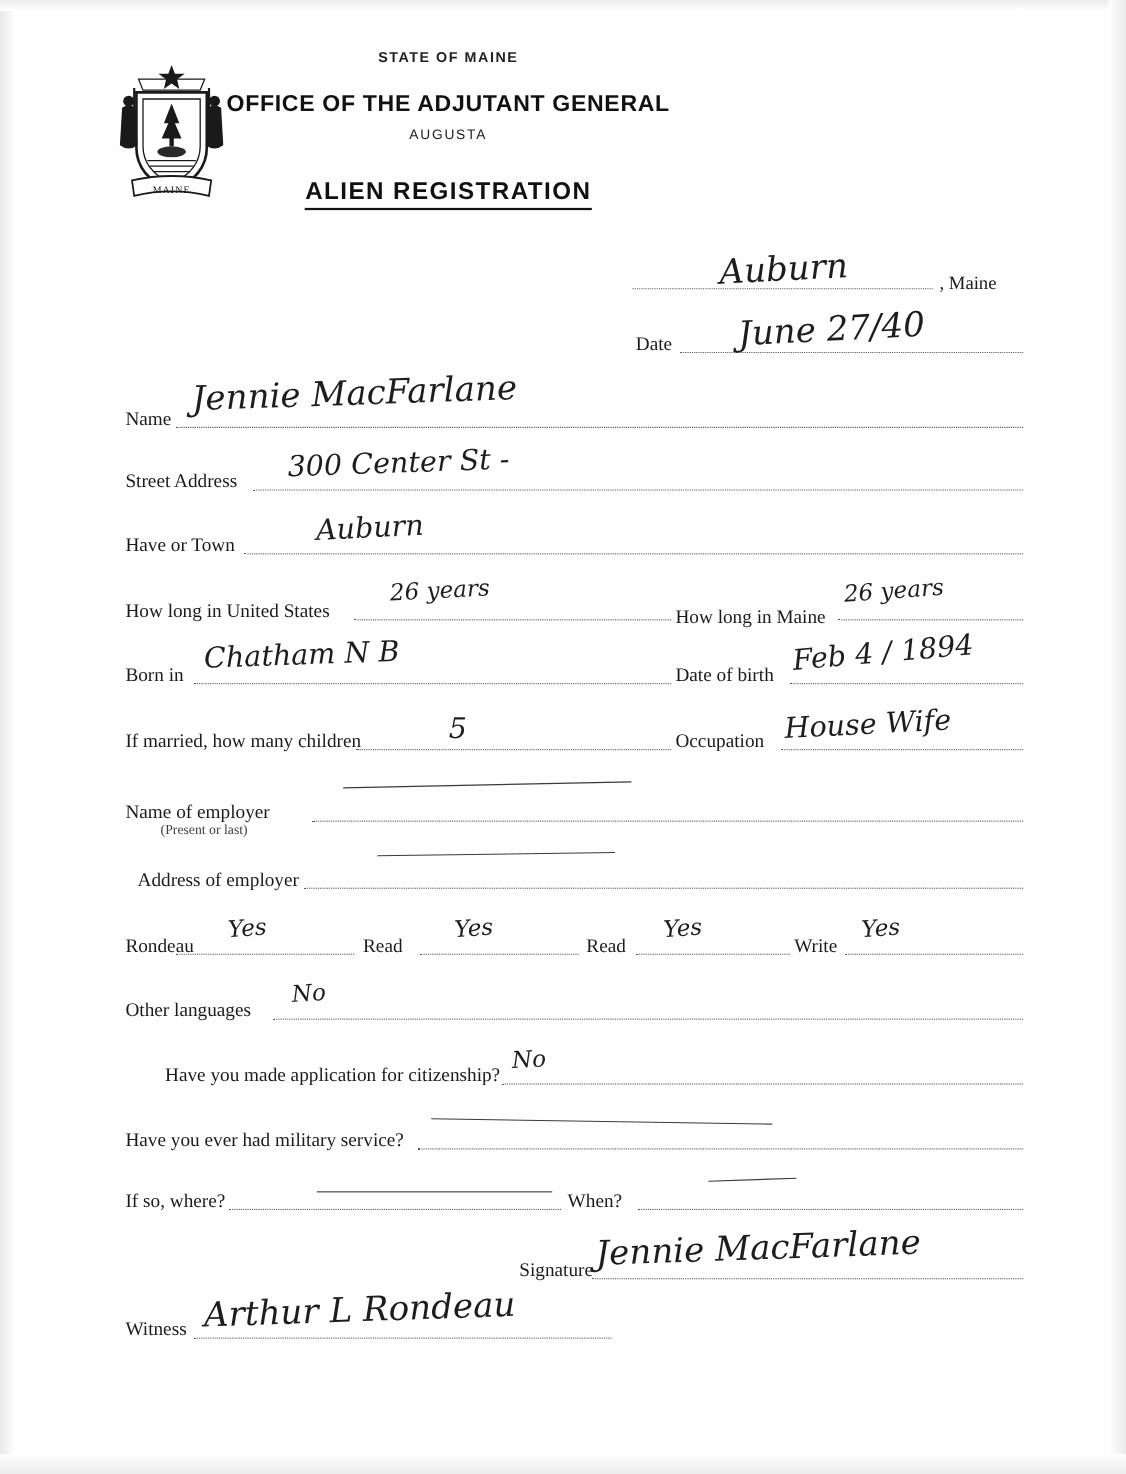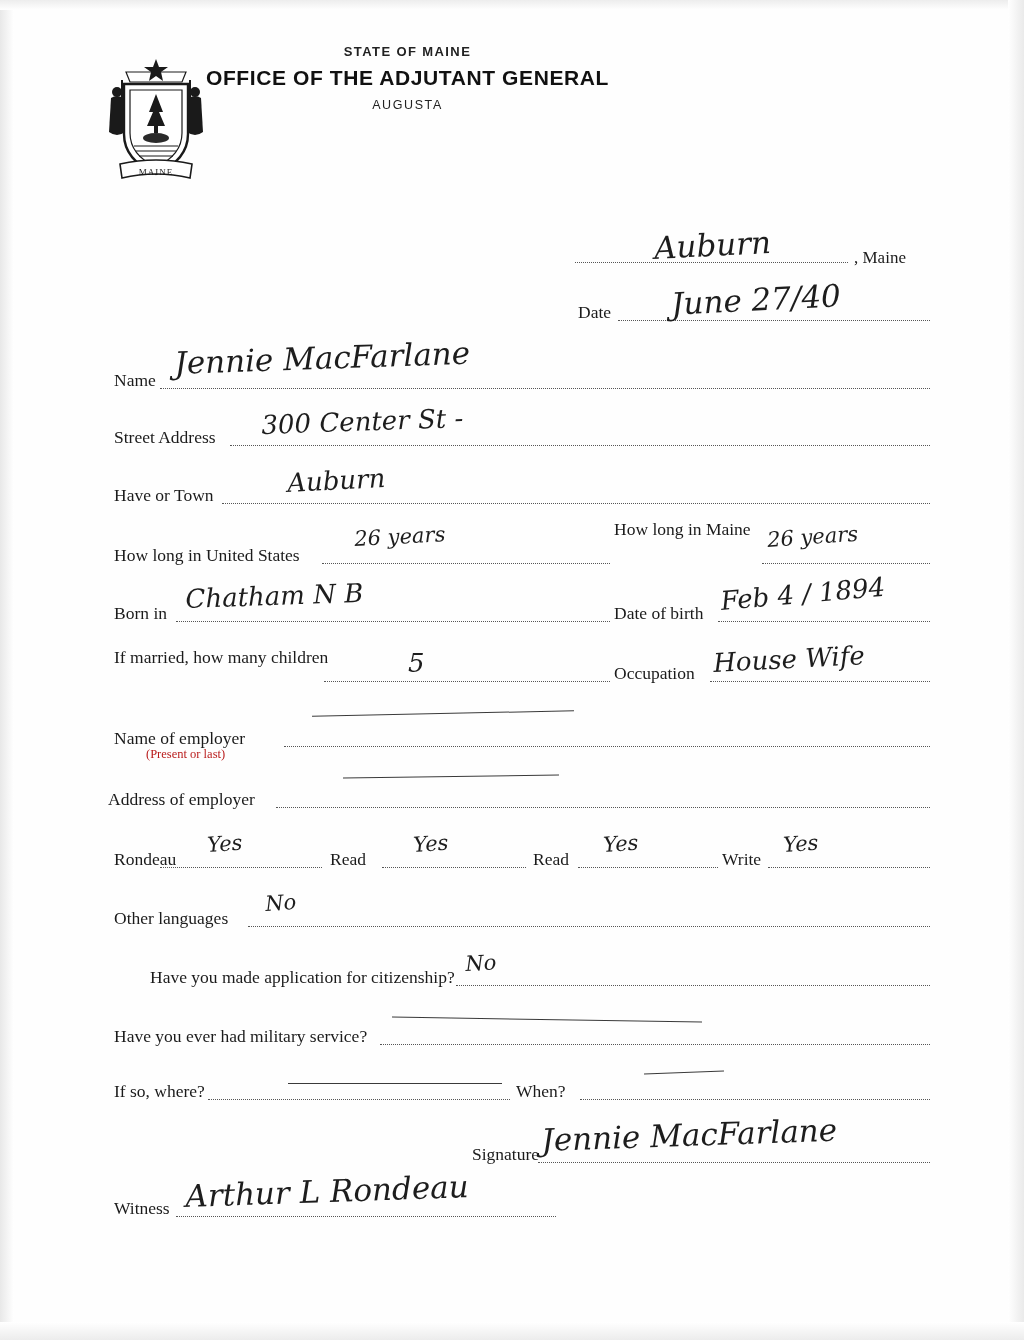--- a/index.html
+++ b/index.html
@@ -52,21 +52,21 @@
     font-size: 13px;
     letter-spacing: 1.4px;
     font-weight: 700;
     color: #222;
   }
   .hdr-office {
     font-family: "Liberation Sans", sans-serif;
     font-size: 21px;
     letter-spacing: 0.6px;
     font-weight: 700;
-    margin-top: 7px;
+    margin-top: 24px;
     color: #111;
   }
   .hdr-augusta {
     font-family: "Liberation Sans", sans-serif;
     font-size: 12.5px;
     letter-spacing: 1.6px;
     font-weight: 400;
     margin-top: 8px;
     color: #222;
   }
@@ -97,21 +97,21 @@
   }
   .row {
     position: absolute;
     font-family: "Liberation Serif", serif;
     font-size: 17.5px;
     color: #1b1b1b;
     white-space: nowrap;
   }
   .sub-label {
     font-size: 12.5px;
-    color: #b91c1c;
+    color: #404040;
   }
   .dots {
     position: absolute;
     border-bottom: 1.5px dotted #565656;
     height: 0;
   }
 
   
   .hw {
     position: absolute;
@@ -174,20 +174,21 @@
 
       <path d="M12 108 Q48 100 84 108 L82 122 Q48 114 14 122 Z" fill="#ffffff" stroke="#1a1a1a" stroke-width="1.6"></path>
       <text x="48" y="119" font-size="9" font-family="Liberation Serif, serif" text-anchor="middle" fill="#1a1a1a" letter-spacing="1">MAINE</text>
     </svg>
   </div>
 
   <div class="header">
     <div class="hdr-state">STATE OF MAINE</div>
     <div class="hdr-office">OFFICE OF THE ADJUTANT GENERAL</div>
     <div class="hdr-augusta">AUGUSTA</div>
+    <div><span class="hdr-title">ALIEN REGISTRATION</span></div>
   </div>
 
   <div class="form">
 
     <div class="dots" style="left:575px; top:262px; width:273px;"></div>
     <div class="hw hw-lg" style="left:655px; top:230px; transform:rotate(-3deg);">Auburn</div>
     <div class="row" style="left:854px; top:248px; font-size:17px;">, Maine</div>
 
     <div class="row" style="left:578px; top:302px;">Date</div>
     <div class="dots" style="left:618px; top:320px; width:312px;"></div>
@@ -202,46 +203,46 @@
     <div class="hw hw-md" style="left:262px; top:410px; transform:rotate(-2deg);">300 Center St -</div>
 
     <div class="row" style="left:114px; top:485px;">Have or Town</div>
     <div class="dots" style="left:222px; top:503px; width:708px;"></div>
     <div class="hw hw-md" style="left:288px; top:468px; transform:rotate(-3deg);">Auburn</div>
 
     <div class="row" style="left:114px; top:545px;">How long in United States</div>
     <div class="dots" style="left:322px; top:563px; width:288px;"></div>
     <div class="hw hw-sm" style="left:355px; top:527px; transform:rotate(-3deg);">26 years</div>
 
-    <div class="row" style="left:614px; top:519px;">How long in Maine</div>
+    <div class="row" style="left:614px; top:550px;">How long in Maine</div>
     <div class="dots" style="left:762px; top:563px; width:168px;"></div>
     <div class="hw hw-sm" style="left:768px; top:528px; transform:rotate(-4deg);">26 years</div>
 
     <div class="row" style="left:114px; top:603px;">Born in</div>
     <div class="dots" style="left:176px; top:621px; width:434px;"></div>
     <div class="hw hw-md" style="left:186px; top:584px; transform:rotate(-2deg);">Chatham N B</div>
 
     <div class="row" style="left:614px; top:603px;">Date of birth</div>
     <div class="dots" style="left:718px; top:621px; width:212px;"></div>
     <div class="hw hw-md" style="left:722px; top:586px; transform:rotate(-5deg);">Feb 4 / 1894</div>
 
-    <div class="row" style="left:114px; top:647px;text-align:center;">If married, how many children</div>
+    <div class="row" style="left:114px; top:663px;text-align:center;">If married, how many children</div>
     <div class="dots" style="left:324px; top:681px; width:286px;"></div>
     <div class="hw hw-md" style="left:408px; top:648px;">5</div>
 
     <div class="row" style="left:614px; top:663px;text-align:right;">Occupation</div>
     <div class="dots" style="left:710px; top:681px; width:220px;"></div>
     <div class="hw hw-md" style="left:714px; top:648px; transform:rotate(-3deg);">House Wife</div>
 
     <div class="row" style="left:114px; top:728px;">Name of employer</div>
     <div class="row sub-label" style="left:146px; top:747px;">(Present or last)</div>
     <div class="dots" style="left:284px; top:746px; width:646px;"></div>
     <div class="flourish" style="left:312px; top:713px; width:262px; transform:rotate(-1.2deg);"></div>
 
-    <div class="row" style="left:108px; top:789px;">Address of employer</div>
+    <div class="row" style="left:125px; top:789px;">Address of employer</div>
     <div class="dots" style="left:276px; top:807px; width:654px;"></div>
     <div class="flourish" style="left:343px; top:776px; width:216px; transform:rotate(-0.8deg);"></div>
 
     <div class="row" style="left:114px; top:849px;">Rondeau</div>
     <div class="dots" style="left:160px; top:867px; width:162px;"></div>
     <div class="hw hw-sm" style="left:208px; top:833px; transform:rotate(-4deg);">Yes</div>
 
     <div class="row" style="left:330px; top:849px;">Read</div>
     <div class="dots" style="left:382px; top:867px; width:144px;"></div>
     <div class="hw hw-sm" style="left:414px; top:833px; transform:rotate(-4deg);">Yes</div>

